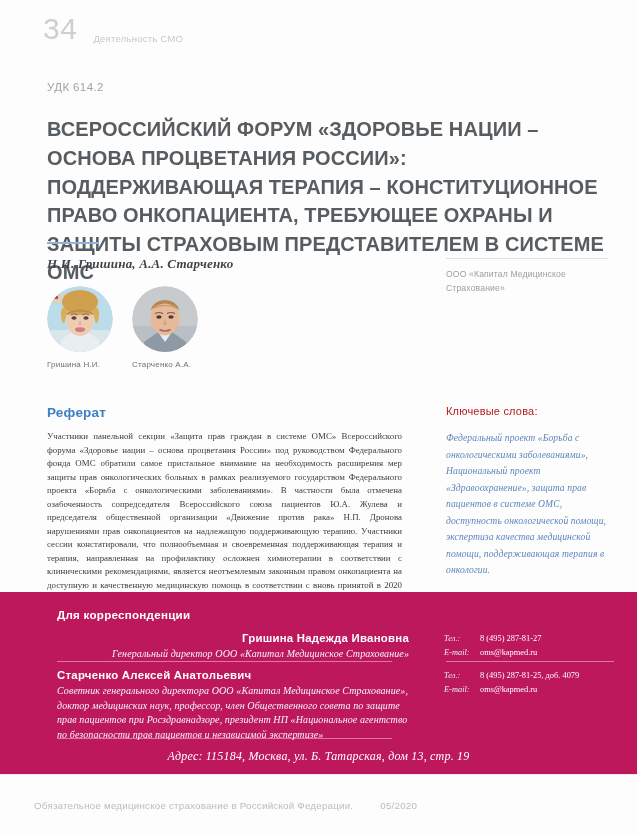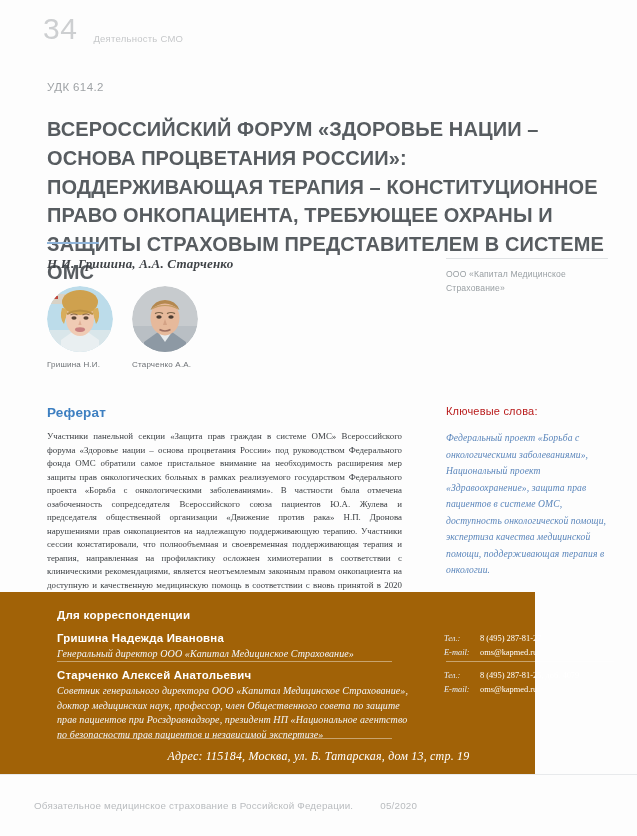--- a/index.html
+++ b/index.html
@@ -179,23 +179,23 @@
     line-height: 1.72;
     color: #5b86bb;
     letter-spacing: 0.1px;
   }
 
   
   .corr {
     position: absolute;
     left: 0;
     top: 592px;
-    width: 535px;
+    width: 637px;
     height: 182px;
-    background: #a16207;
+    background: #be185d;
     color: #ffffff;
   }
   .corr-h {
     position: absolute;
     left: 57px;
     top: 16px;
     font-size: 11.6px;
     font-weight: 700;
     letter-spacing: 0.25px;
   }
@@ -211,21 +211,21 @@
   .corr-sep-r {
     position: absolute;
     left: 446px;
     width: 168px;
     height: 1px;
     background: rgba(255,255,255,0.42);
   }
   .corr-sep-r-1 { top: 69px; }
 
   .person { position: absolute; left: 57px; width: 352px; }
-  .person-1 { top: 40px; }
+  .person-1 { top: 40px; text-align: right; }
   .person-2 { top: 77px; }
   .person-name {
     font-size: 11.4px;
     font-weight: 700;
     letter-spacing: 0.25px;
     margin-bottom: 3px;
   }
   .person-role {
     font-family: "Liberation Serif", serif;
     font-style: italic;

